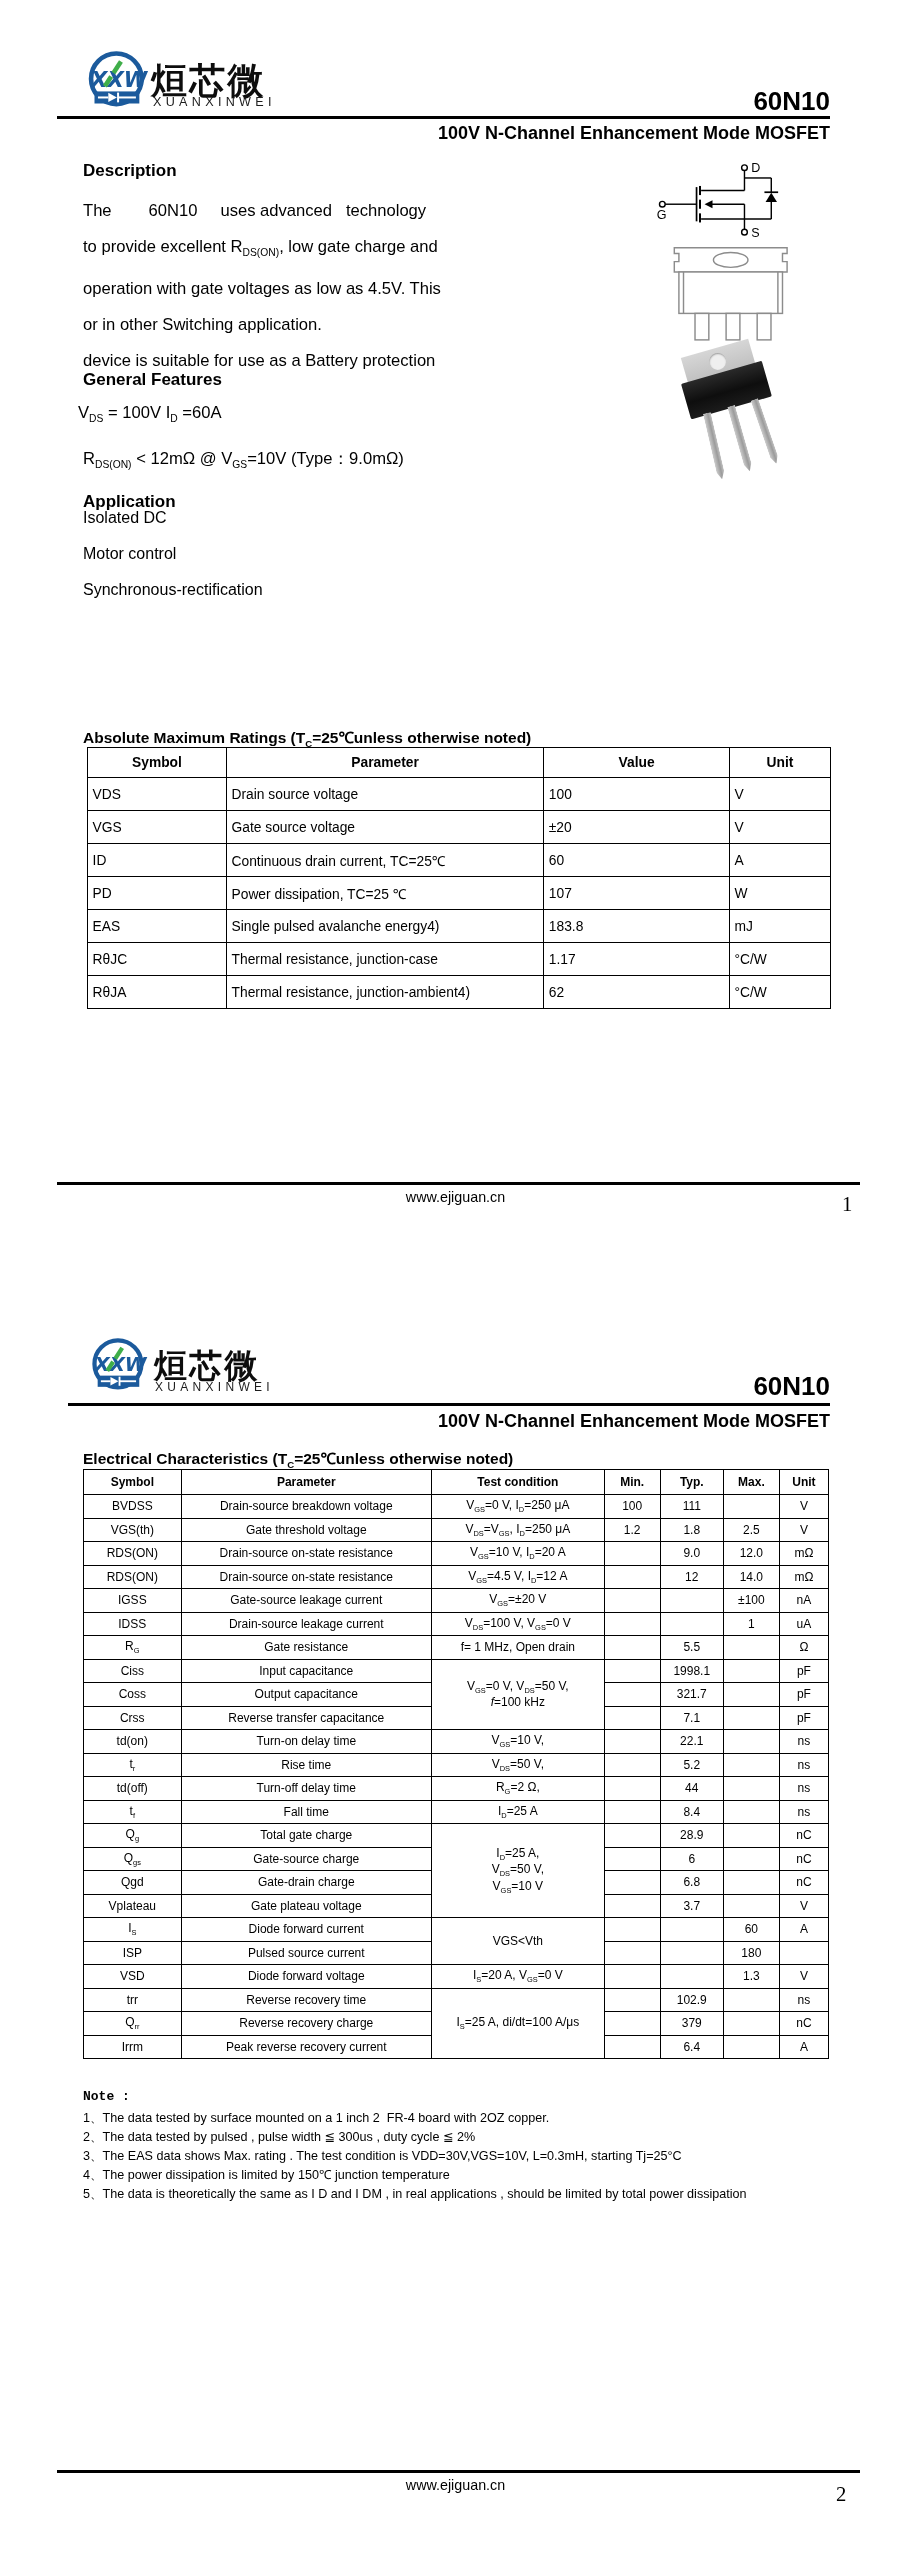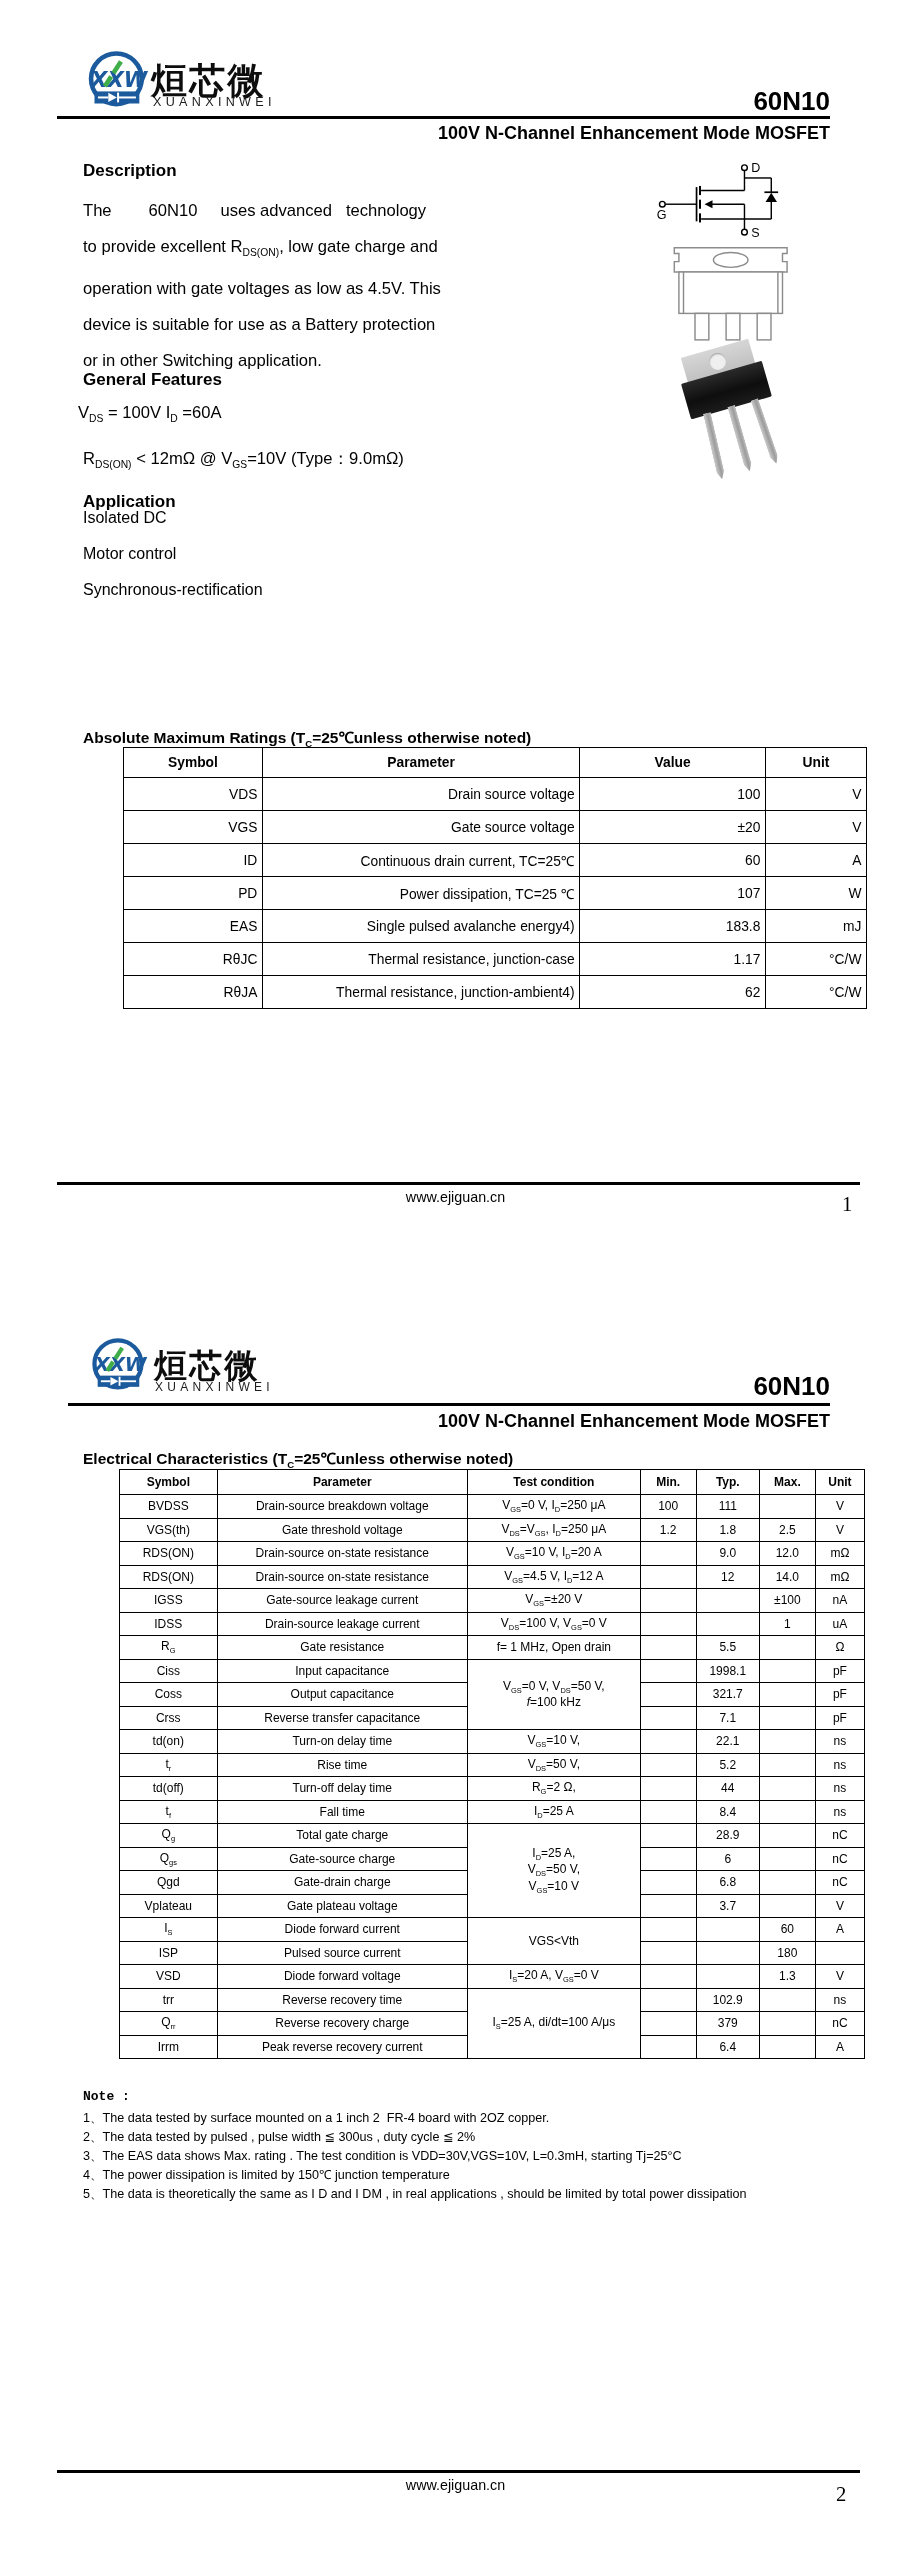--- a/index.html
+++ b/index.html
@@ -9,24 +9,24 @@
     font-family:"Liberation Sans", sans-serif; color:#000;
   }
   .abs { position:absolute; }
   .bold { font-weight:700;font-family:Liberation Mono, monospace; }
   .heading { font-weight:700; font-size:17px; }
   .tbl-title { font-weight:700; font-size:15.5px; }
   .desc-line { font-size:16.6px; white-space:pre; }
   .feat-line { font-size:16.6px; }
   .app-item { font-size:16px; }
   sub { font-size:62%; }
-  table { border-collapse:collapse; background:#fff;margin-left:36px; }
+  table { border-collapse:collapse; background:#fff; }
   table.amr { border:1.7px solid #000; font-size:13.8px; }
   table.amr th { border:1.1px solid #000; border-bottom:1.7px solid #000; height:30px; font-weight:700; }
-  table.amr td { border:1.1px solid #000; height:33px; text-align:right; vertical-align:middle; padding:1.1px 4.6px; }
+  table.amr td { border:1.1px solid #000; height:33px; text-align:left; vertical-align:middle; padding:1.1px 4.6px; }
   table.ec { border:1.7px solid #000; font-size:12px; }
   table.ec th { border:1.1px solid #000; height:25px; font-weight:700; }
   table.ec td { border:1.1px solid #000; height:23.5px; text-align:center; vertical-align:middle; padding:0.6px 2.9px; }
   .rule { background:#000; }
   .footer-site { width:911px; text-align:center; font-size:14.3px; }
   .page-num { font-family:"Liberation Serif", serif; font-size:20.7px; }
   .brand-cn { font-weight:700; font-size:36px; color:#0d0d0d; letter-spacing:2.3px; white-space:nowrap; }
   .brand-en { font-size:12.6px; color:#1c1c1c; letter-spacing:4.3px; white-space:nowrap; }
   .partno { font-weight:700; font-size:26px; text-align:right; }
   .subtitle { font-weight:700; font-size:18px; text-align:right; white-space:nowrap; }
@@ -66,22 +66,22 @@
 
   <div class="abs partno" style="right:81px; top:86px; width:229px;">60N10</div>
   <div class="abs rule" style="left:57px; top:116px; width:773px; height:3.4px;"></div>
   <div class="abs subtitle" style="right:81px; top:123px;">100V N-Channel Enhancement Mode MOSFET</div>
 
   <div class="abs heading" style="left:83px; top:161px;">Description</div>
   <div class="abs" style="left:83px; top:193px; line-height:36px;">
     <div class="desc-line">The        60N10     uses advanced   technology</div>
     <div class="desc-line">to provide excellent R<sub>DS(ON)</sub>, low gate charge and</div>
     <div class="desc-line">operation with gate voltages as low as 4.5V. This</div>
+    <div class="desc-line">or in other Switching application.</div>
     <div class="desc-line">device is suitable for use as a Battery protection</div>
-    <div class="desc-line">or in other Switching application.</div>
   </div>
 
   <div class="abs heading" style="left:83px; top:370px;">General Features</div>
   <div class="abs feat-line" style="left:78px; top:403px;">V<sub>DS</sub> = 100V  I<sub>D</sub> =60A</div>
   <div class="abs feat-line" style="left:83px; top:448px;">R<sub>DS(ON)</sub> &lt; 12mΩ @ V<sub>GS</sub>=10V (Type：9.0mΩ)</div>
 
   <div class="abs heading" style="left:83px; top:492px;">Application</div>
   <div class="abs" style="left:83px; top:500px; line-height:36px;">
     <div class="app-item">Isolated DC</div>
     <div class="app-item">Motor control</div>

